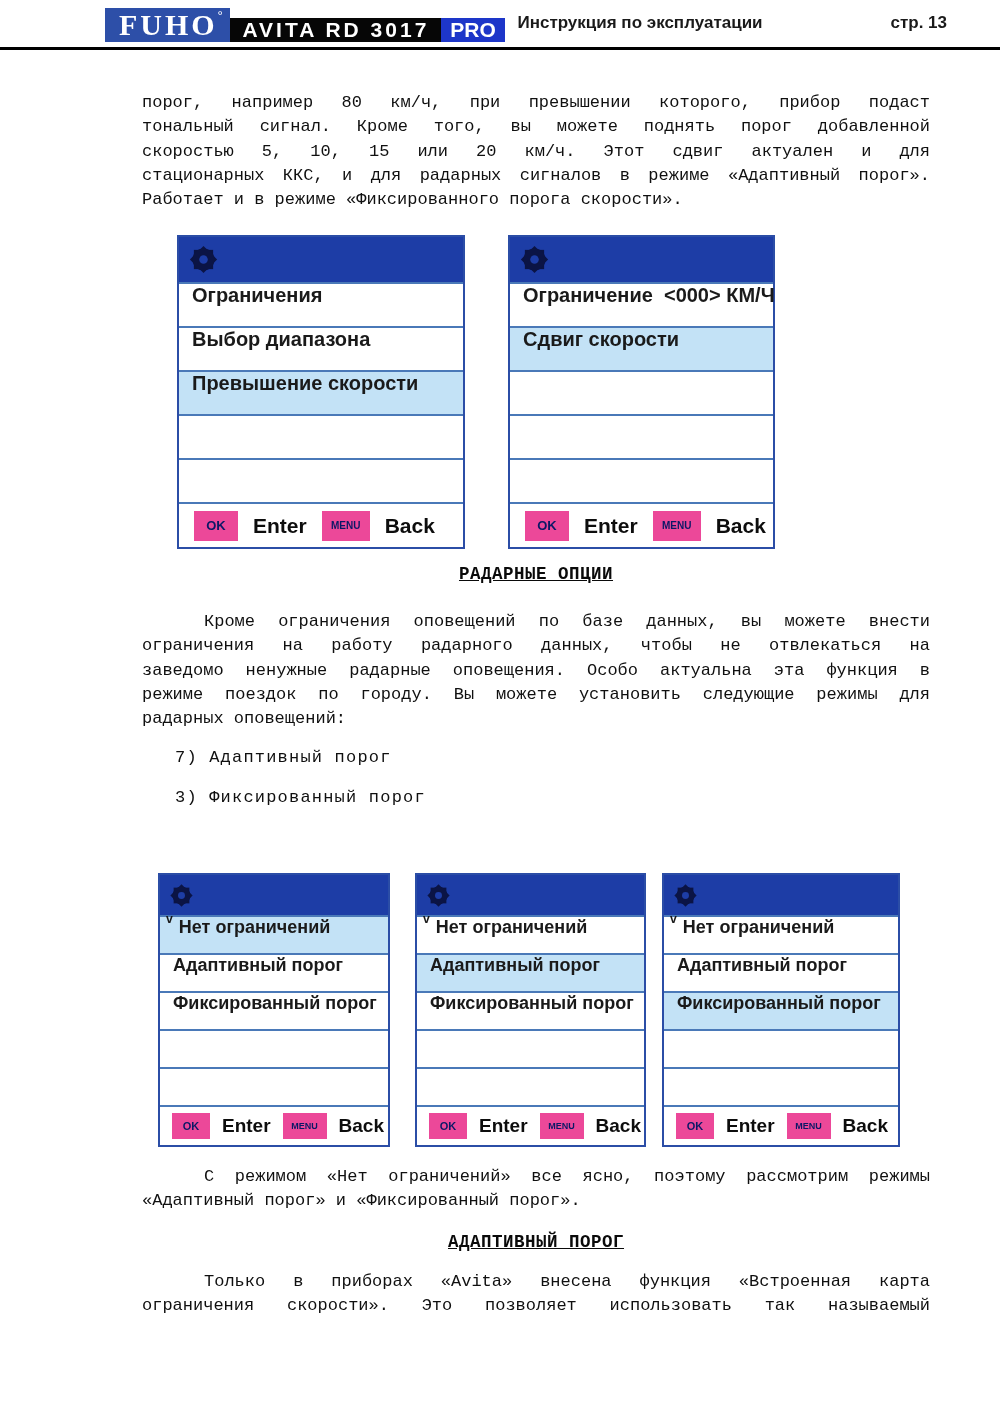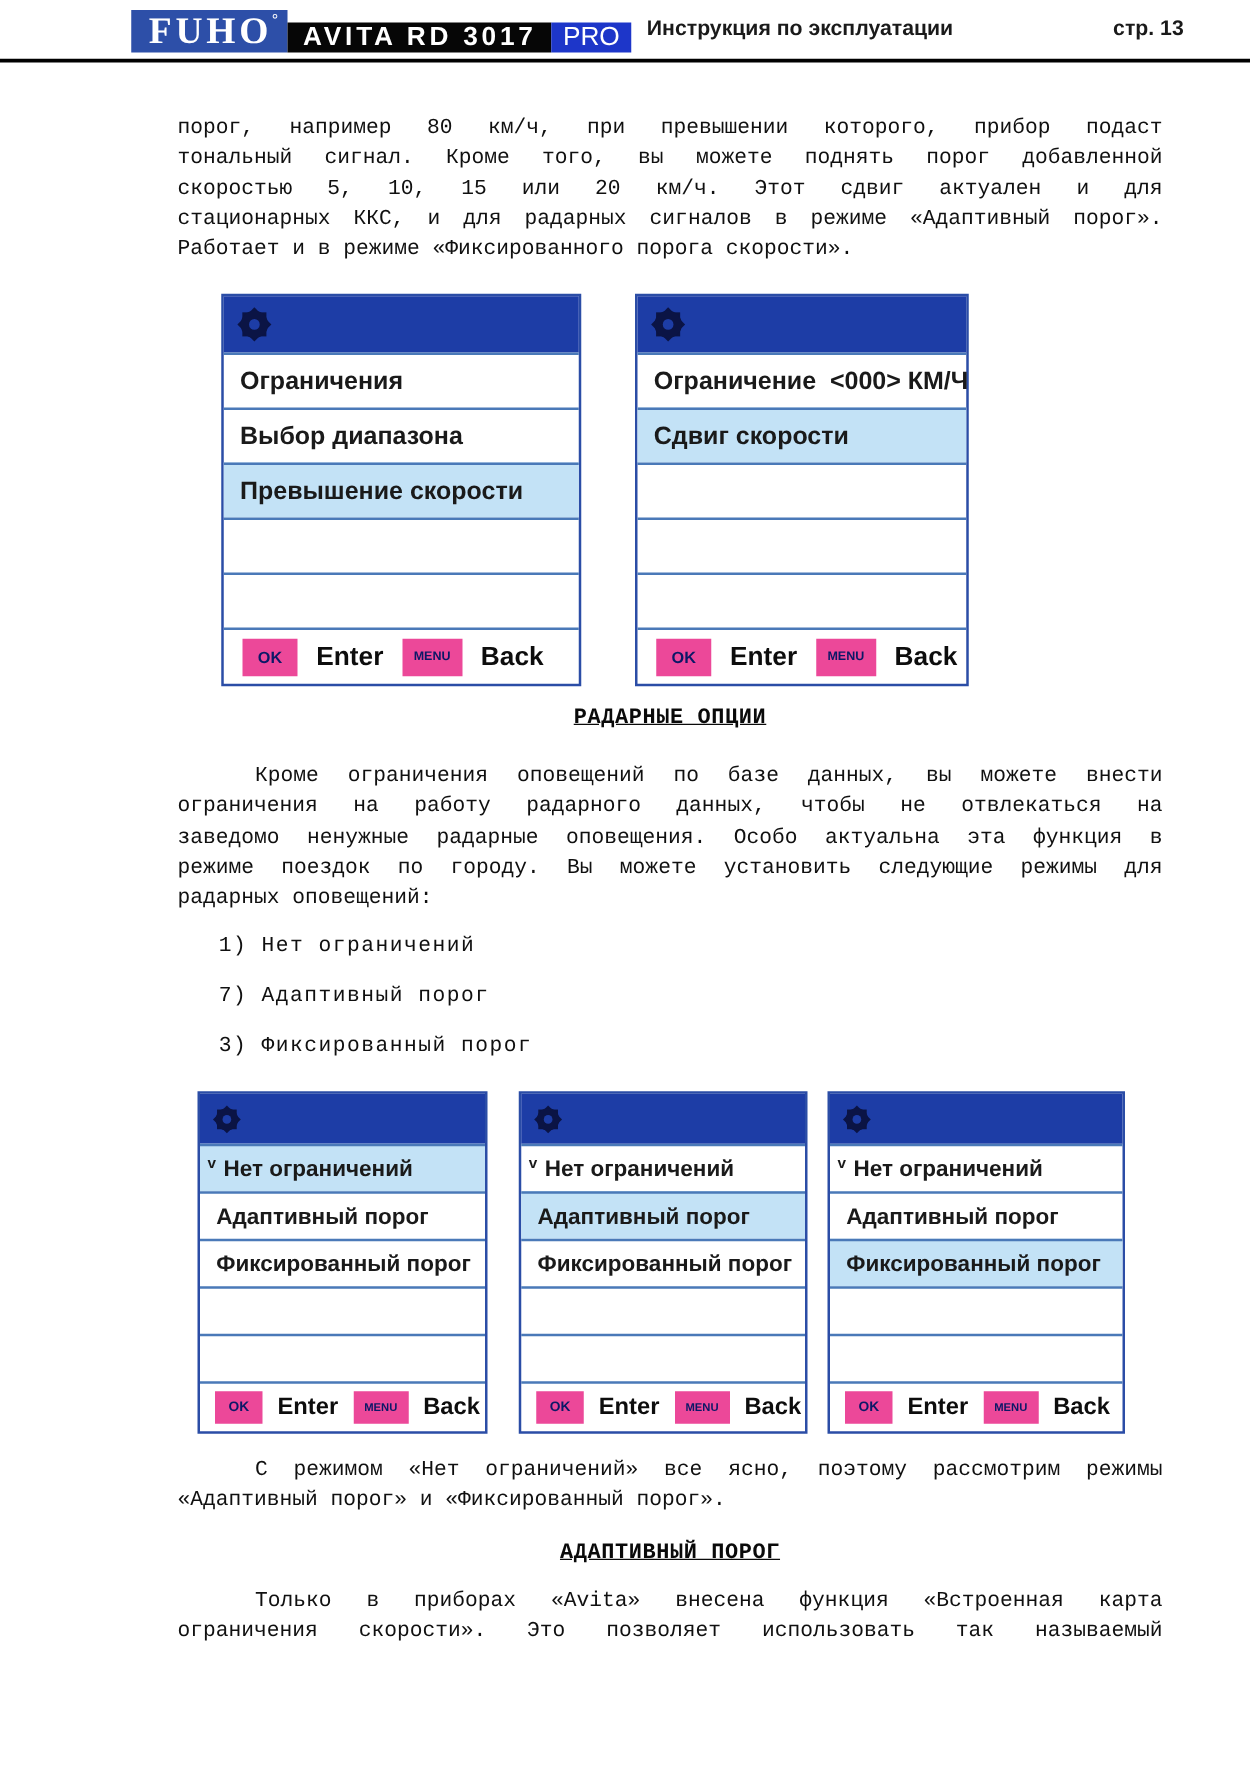--- a/index.html
+++ b/index.html
@@ -9,21 +9,21 @@
     overflow:hidden;color:#111;
   }
   
   .hdr{position:absolute;top:0;left:0;width:1000px;height:47px;border-bottom:3px solid #000;}
   .logo{position:absolute;left:105px;top:4px;height:38px;display:flex;align-items:flex-end;}
   .logo-fuho{background:#2d4fa8;color:#fff;font-family:"Liberation Serif",serif;font-weight:bold;
     font-size:30px;letter-spacing:3px;padding:0 8px 0 14px;display:flex;align-items:center;}
   .deg{font-size:12px;position:relative;top:-10px;letter-spacing:0;}
   .logo-model{background:#060606;color:#fff;font-family:"Liberation Sans",sans-serif;font-weight:bold;
     font-size:21px;letter-spacing:3px;padding:0 12px;display:flex;align-items:center;white-space:pre;}
-  .logo-pro{background:#1d36c9;color:#fff;font-family:"Liberation Sans",sans-serif;font-weight:normal;
+  .logo-pro{background:#1d36c9;color:#fff;font-family:"Liberation Sans",sans-serif;font-weight:bold;
     font-size:21px;padding:0 9px;display:flex;align-items:center;}
   .doc-title{position:absolute;left:470px;width:340px;top:13px;text-align:center;
     font-family:"Liberation Sans",sans-serif;font-weight:bold;font-size:17px;color:#1a1a1a;}
   .page-num{position:absolute;right:53px;top:13px;font-family:"Liberation Sans",sans-serif;
     font-weight:bold;font-size:17px;color:#1a1a1a;}
   
   .para{position:absolute;left:142px;width:788px;font-size:17px;line-height:24.3px;color:#101010;}
   .tline{min-height:24.3px;}
   .tline.just{text-align:justify;text-align-last:justify;}
   .tline.indent{text-indent:62px;}
@@ -35,21 +35,21 @@
   
   .menus-row{position:absolute;left:0;width:1000px;height:0;}
   .menu-slot{position:absolute;top:0;}
   .menu{border:2px solid #2b4da6;background:#fff;box-sizing:border-box;width:100%;}
   .menu-header{display:flex;align-items:center;padding-left:8px;box-sizing:border-box;}
   .large .menu-header{height:45px;}
   .small .menu-header{height:40px;}
   .gear{display:block;}
   .large .gear{width:33px;height:33px;}
   .small .gear{width:27px;height:27px;}
-  .menu-row{border-top:2px solid #4a79b8;display:flex;align-items:center;padding-left:13px;
+  .menu-row{border-top:2px solid #4a79b8;display:flex;padding-left:13px;
     box-sizing:border-box;font-family:"Liberation Sans",sans-serif;font-weight:bold;color:#1a1a1a;}
   .large .menu-row{height:44px;font-size:20px;}
   .small .menu-row{height:38px;font-size:18px;}
   .menu-row.hl{background:#c3e2f6;}
   .menu-row.checked{padding-left:6px;}
   .menu-label{white-space:pre;}
   .check{font-size:0.68em;position:relative;top:-5px;margin-right:6px;font-weight:bold;}
   .menu-footer{border-top:2px solid #4a79b8;display:flex;align-items:center;box-sizing:border-box;}
   .large .menu-footer{height:45px;gap:15px;padding-left:15px;}
   .small .menu-footer{height:40px;gap:12px;padding-left:12px;}
@@ -166,21 +166,20 @@
 
   <section class="para" style="top:610px">
       <div class="tline just indent">Кроме ограничения оповещений по базе данных,  вы можете внести</div>
       <div class="tline just">ограничения на работу радарного данных, чтобы не отвлекаться на</div>
       <div class="tline just">заведомо ненужные радарные оповещения.  Особо актуальна эта функция в</div>
       <div class="tline just">режиме поездок по городу.  Вы можете установить следующие режимы для</div>
       <div class="tline">радарных оповещений:</div>
     </section>
 
   <div class="list" style="top:748px">
-      <div class="list-item">1) Нет ограничений</div>
       <div class="list-item">7) Адаптивный порог</div>
       <div class="list-item">3) Фиксированный порог</div>
     </div>
 
   <div class="menus-row" style="top:873px">
     <div class="menu-slot" style="left:158px;width:232px">
         <div class="menu small">
           <div class="menu-header" style="background: rgb(29, 61, 166);">
             <span>
               <svg class="gear" viewBox="0 0 24 24" xmlns="http://www.w3.org/2000/svg">

